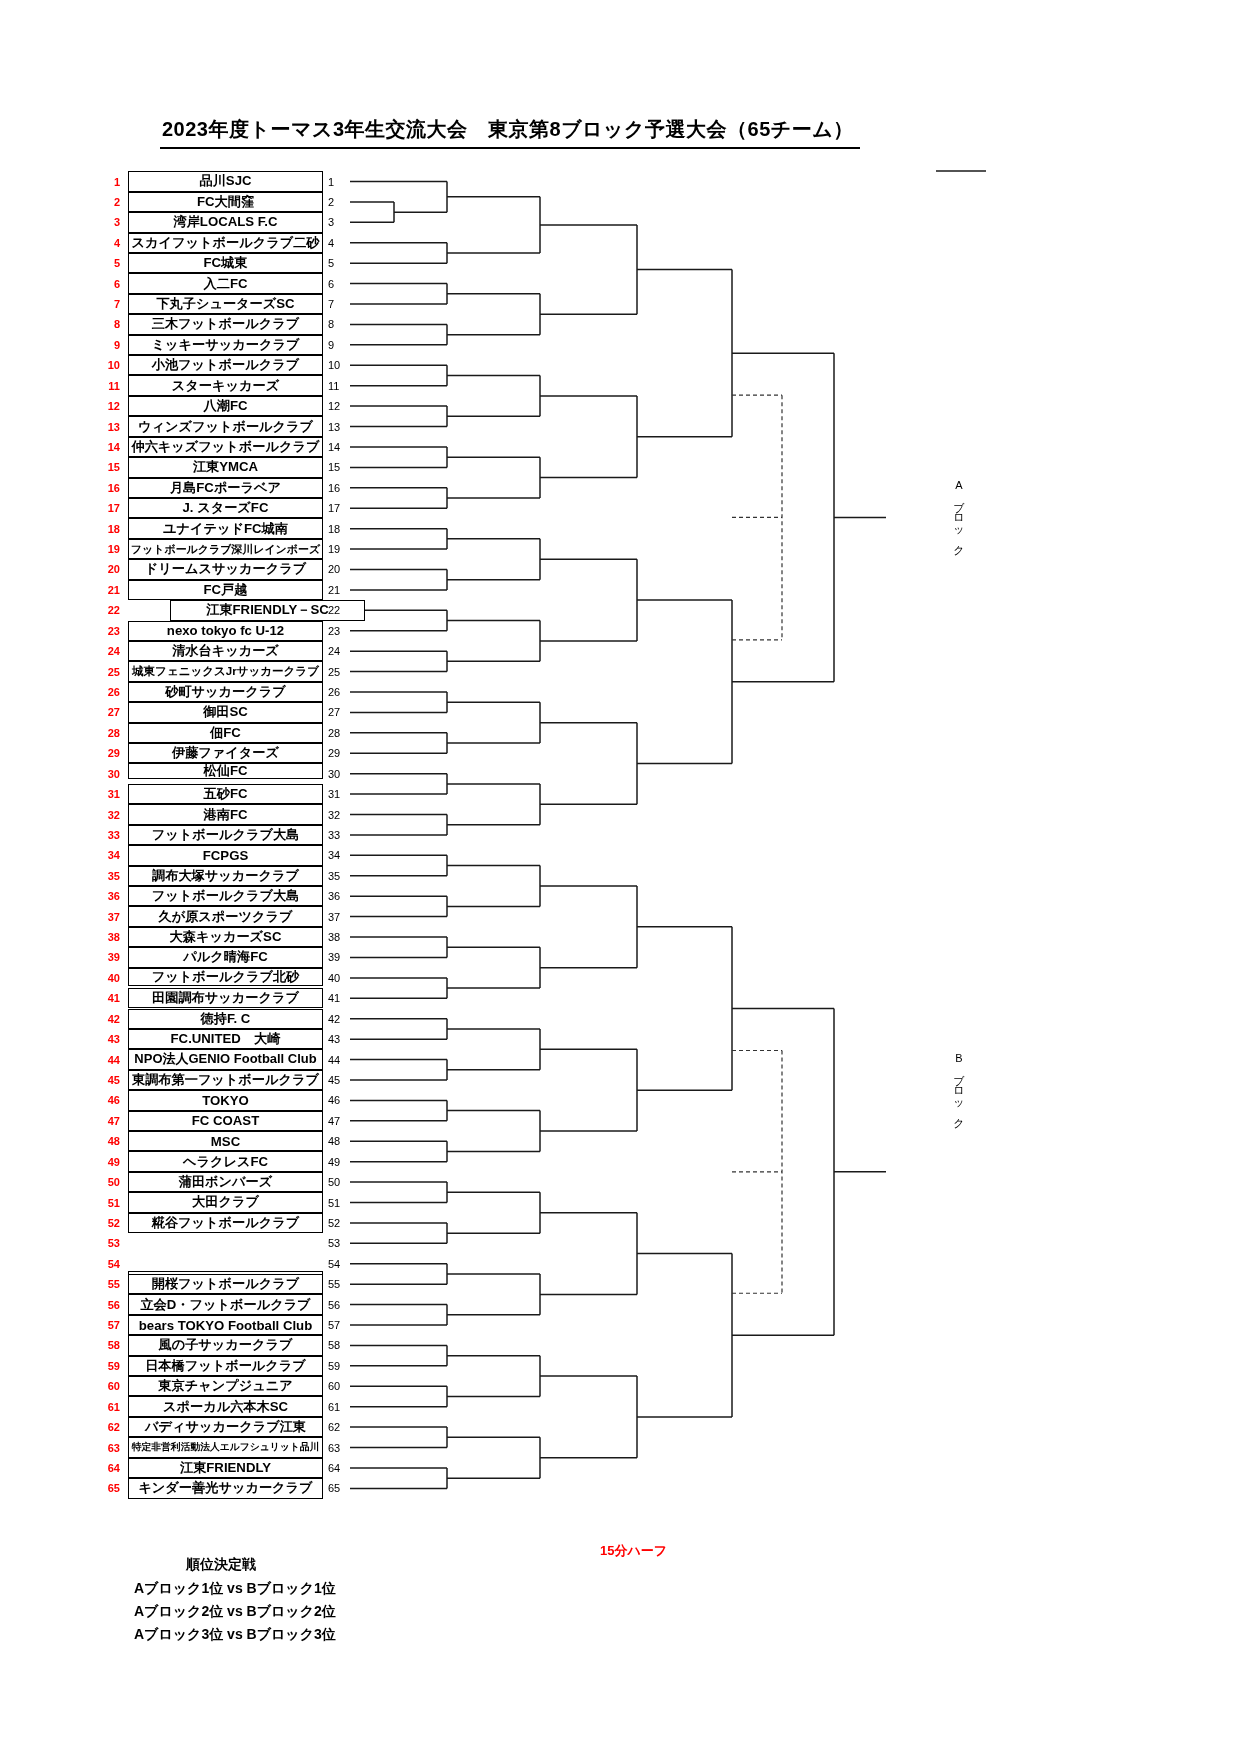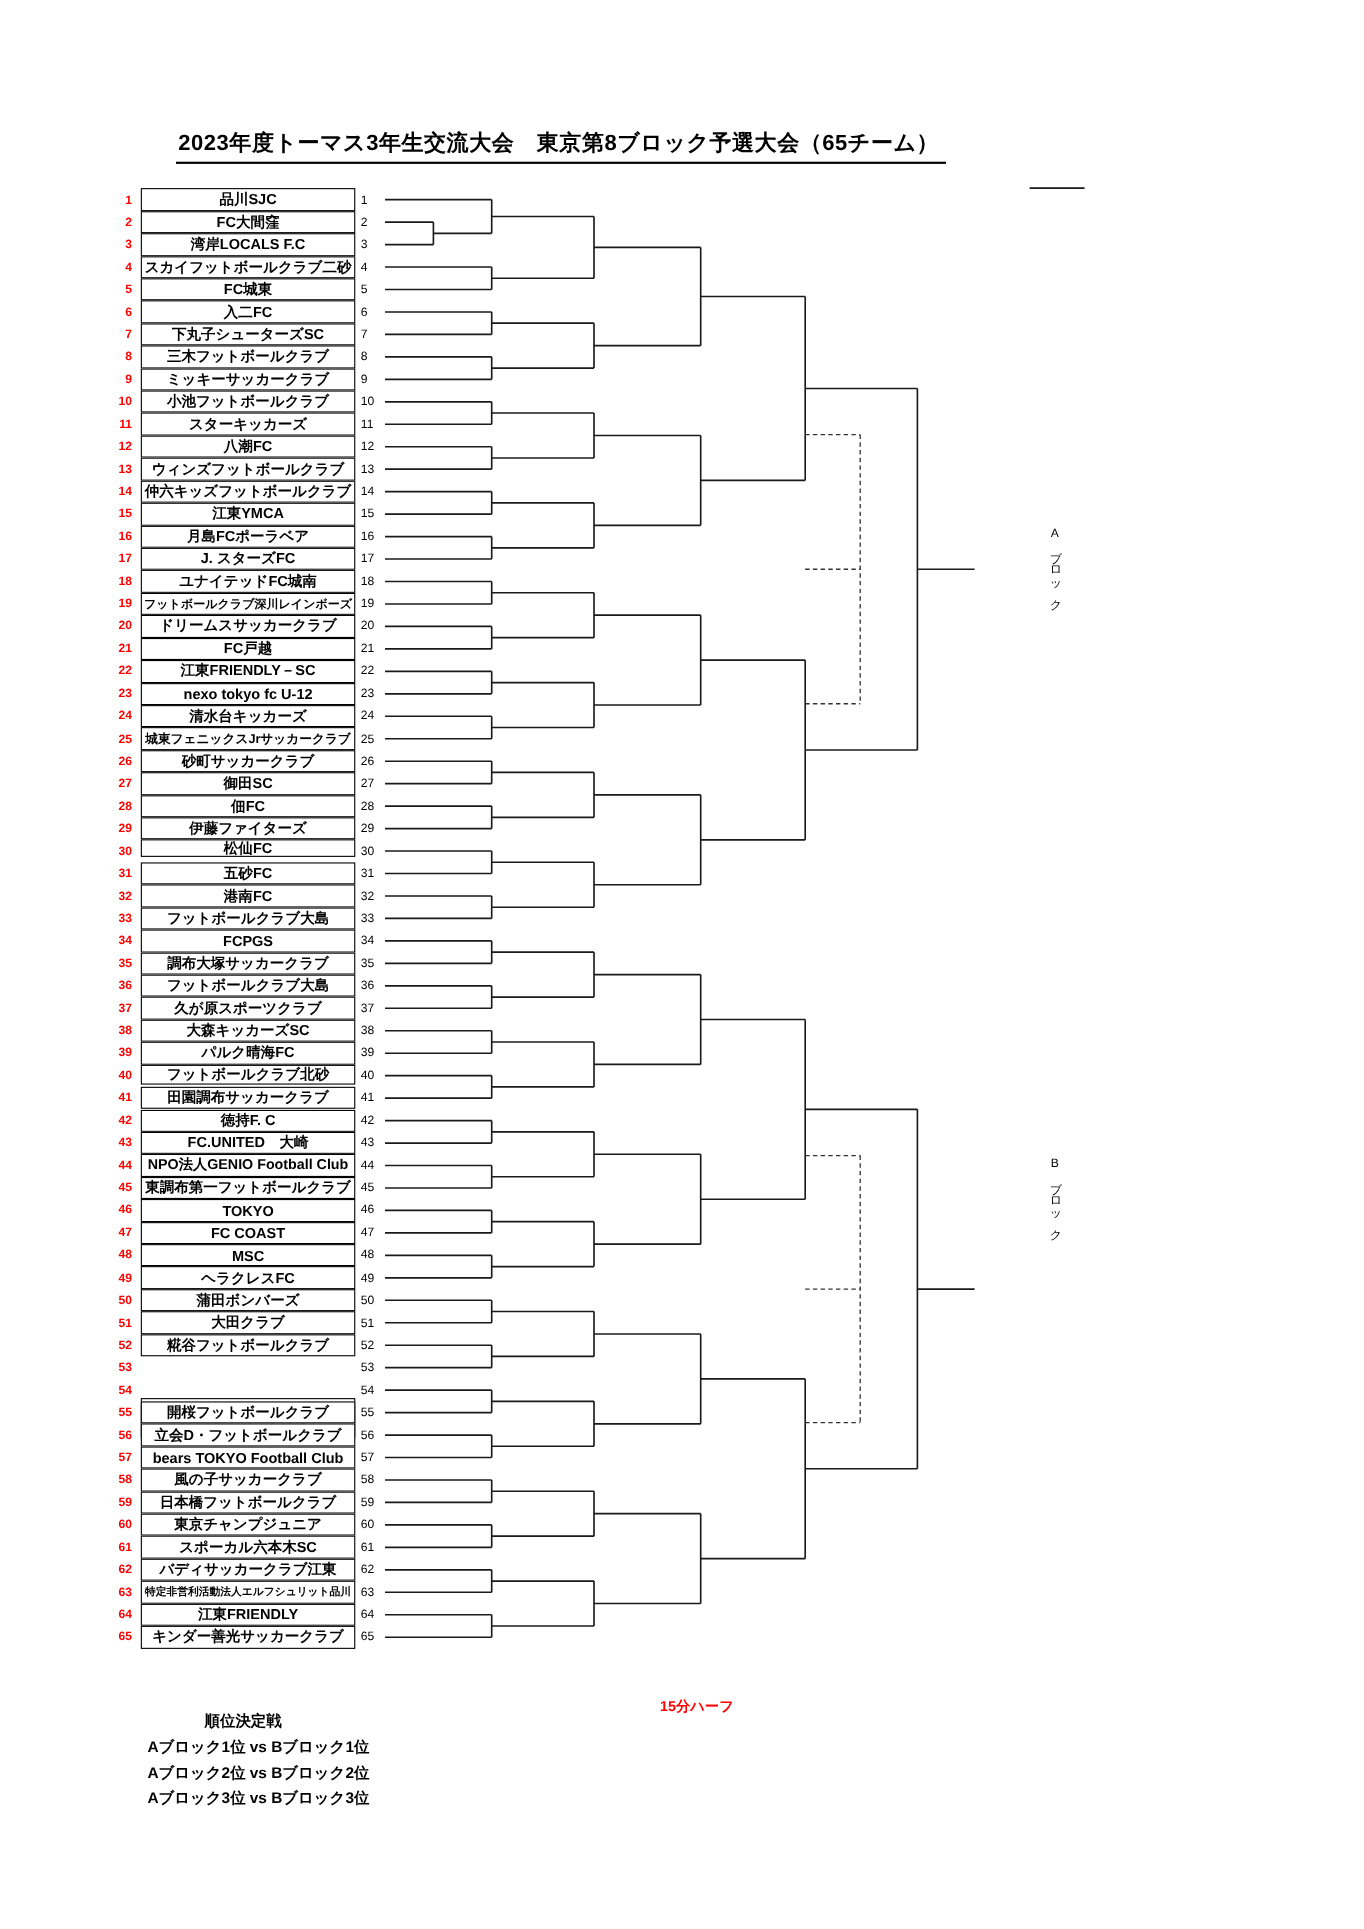--- a/index.html
+++ b/index.html
@@ -328,21 +328,21 @@
       <div class="redno" style="top: 542.06px;">19</div>
       <div class="teambox" style="top: 538.85px; height: 20.42px; font-size: 10.9412px;">フットボールクラブ深川レインボーズ</div>
       <div class="marker" style="top: 542.06px;">19</div>
       <div class="redno" style="top: 562.48px;">20</div>
       <div class="teambox" style="top: 559.27px; height: 20.42px; font-size: 13.2px;">ドリームスサッカークラブ</div>
       <div class="marker" style="top: 562.48px;">20</div>
       <div class="redno" style="top: 582.9px;">21</div>
       <div class="teambox" style="top: 579.69px; height: 20.42px; font-size: 13.2px;">FC戸越</div>
       <div class="marker" style="top: 582.9px;">21</div>
       <div class="redno" style="top: 603.32px;">22</div>
-      <div class="teambox" style="top: 600.11px; height: 20.42px; font-size: 13.2px;">江東FRIENDLY－SC</div>
+      <div class="teambox" style="top: 600.11px; height: 20.42px; font-size: 13.2px; margin-left: 42px;">江東FRIENDLY－SC</div>
       <div class="marker" style="top: 603.32px;">22</div>
       <div class="redno" style="top: 623.74px;">23</div>
       <div class="teambox" style="top: 620.53px; height: 20.42px; font-size: 13.2px;">nexo tokyo fc U-12</div>
       <div class="marker" style="top: 623.74px;">23</div>
       <div class="redno" style="top: 644.16px;">24</div>
       <div class="teambox" style="top: 640.95px; height: 20.42px; font-size: 13.2px;">清水台キッカーズ</div>
       <div class="marker" style="top: 644.16px;">24</div>
       <div class="redno" style="top: 664.58px;">25</div>
       <div class="teambox" style="top: 661.37px; height: 20.42px; font-size: 11.5385px;">城東フェニックスJrサッカークラブ</div>
       <div class="marker" style="top: 664.58px;">25</div>

